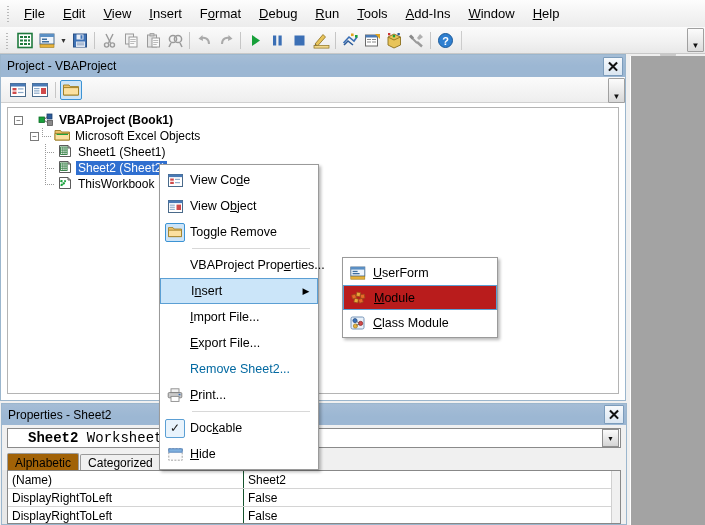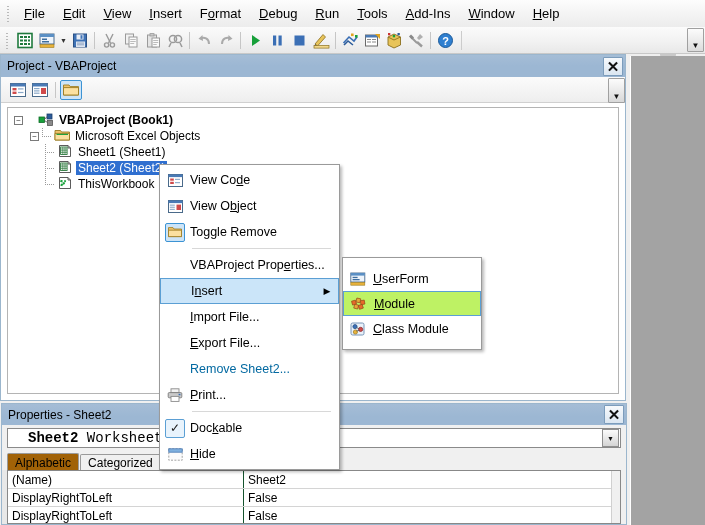--- a/index.html
+++ b/index.html
@@ -200,21 +200,21 @@
   .mdi-top{
     position:absolute;left:630px;top:53px;width:75px;height:4px;background:#efefef;
   }
   .mdi-tab{
     position:absolute;left:660px;top:53px;width:16px;height:4px;
     background:#c9c9c9;border-radius:0 0 2px 2px;
   }
 
   
   .ctxmenu{
-    position:absolute;left:159px;top:164px;width:181px;
+    position:absolute;left:159px;top:164px;width:160px;
     background:#ffffff;border:1px solid #9a9a9a;
     box-shadow:2px 2px 3px rgba(0,0,0,0.28);
     box-sizing:border-box;padding:2px 0;
     z-index:50;
   }
   .ctxitem{
     position:relative;height:26px;display:flex;align-items:center;
     font-size:12.5px;color:#000;cursor:default;box-sizing:border-box;
   }
   .ctxitem .ci-icon{
@@ -222,30 +222,30 @@
   }
   .ctxitem .ci-label{flex:1;white-space:nowrap;}
   .ctxitem .ci-arrow{width:22px;text-align:center;font-size:9px;color:#000;flex:0 0 auto;}
   .ctxitem.hl{
     background:#cbe5f9;border:1px solid #5b9fd4;box-sizing:border-box;
   }
   .ctxitem.disabled .ci-label{color:#0369a1;}
   .ctxsep{height:1px;background:#d8d8d8;margin:3px 8px 3px 32px;}
 
   .submenu{
-    position:absolute;left:342px;top:257px;width:140px;
+    position:absolute;left:342px;top:257px;width:156px;
     background:#ffffff;border:1px solid #9a9a9a;
     box-shadow:2px 2px 3px rgba(0,0,0,0.28);
-    box-sizing:border-box;padding:8px 0;z-index:60;
+    box-sizing:border-box;padding:2px 0;z-index:60;
   }
   .subitem{
     height:25px;display:flex;align-items:center;font-size:12.5px;box-sizing:border-box;
   }
   .subitem .ci-icon{width:30px;height:25px;flex:0 0 auto;display:flex;align-items:center;justify-content:center;}
-  .subitem.hl{background:#bef264;border:1px solid #5b9fd4;box-sizing:border-box;}
+  .subitem.hl{background:#b91c1c;border:1px solid #5b9fd4;box-sizing:border-box;}
 
   u.am{text-decoration:underline;}
 </style>
 </head>
 <body>
 
 <div id="app">
 
   <div class="mdi-top"></div>
   <div class="mdi-tab"></div>

